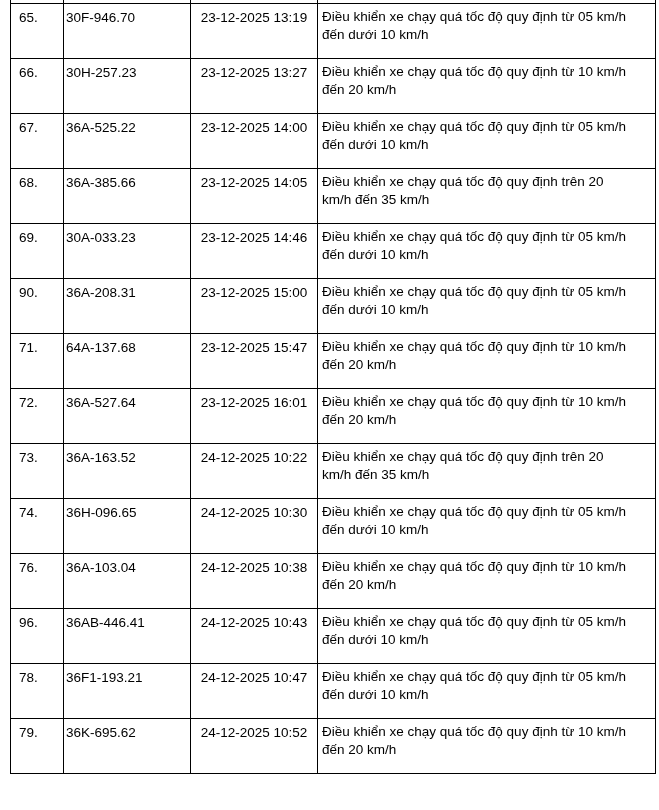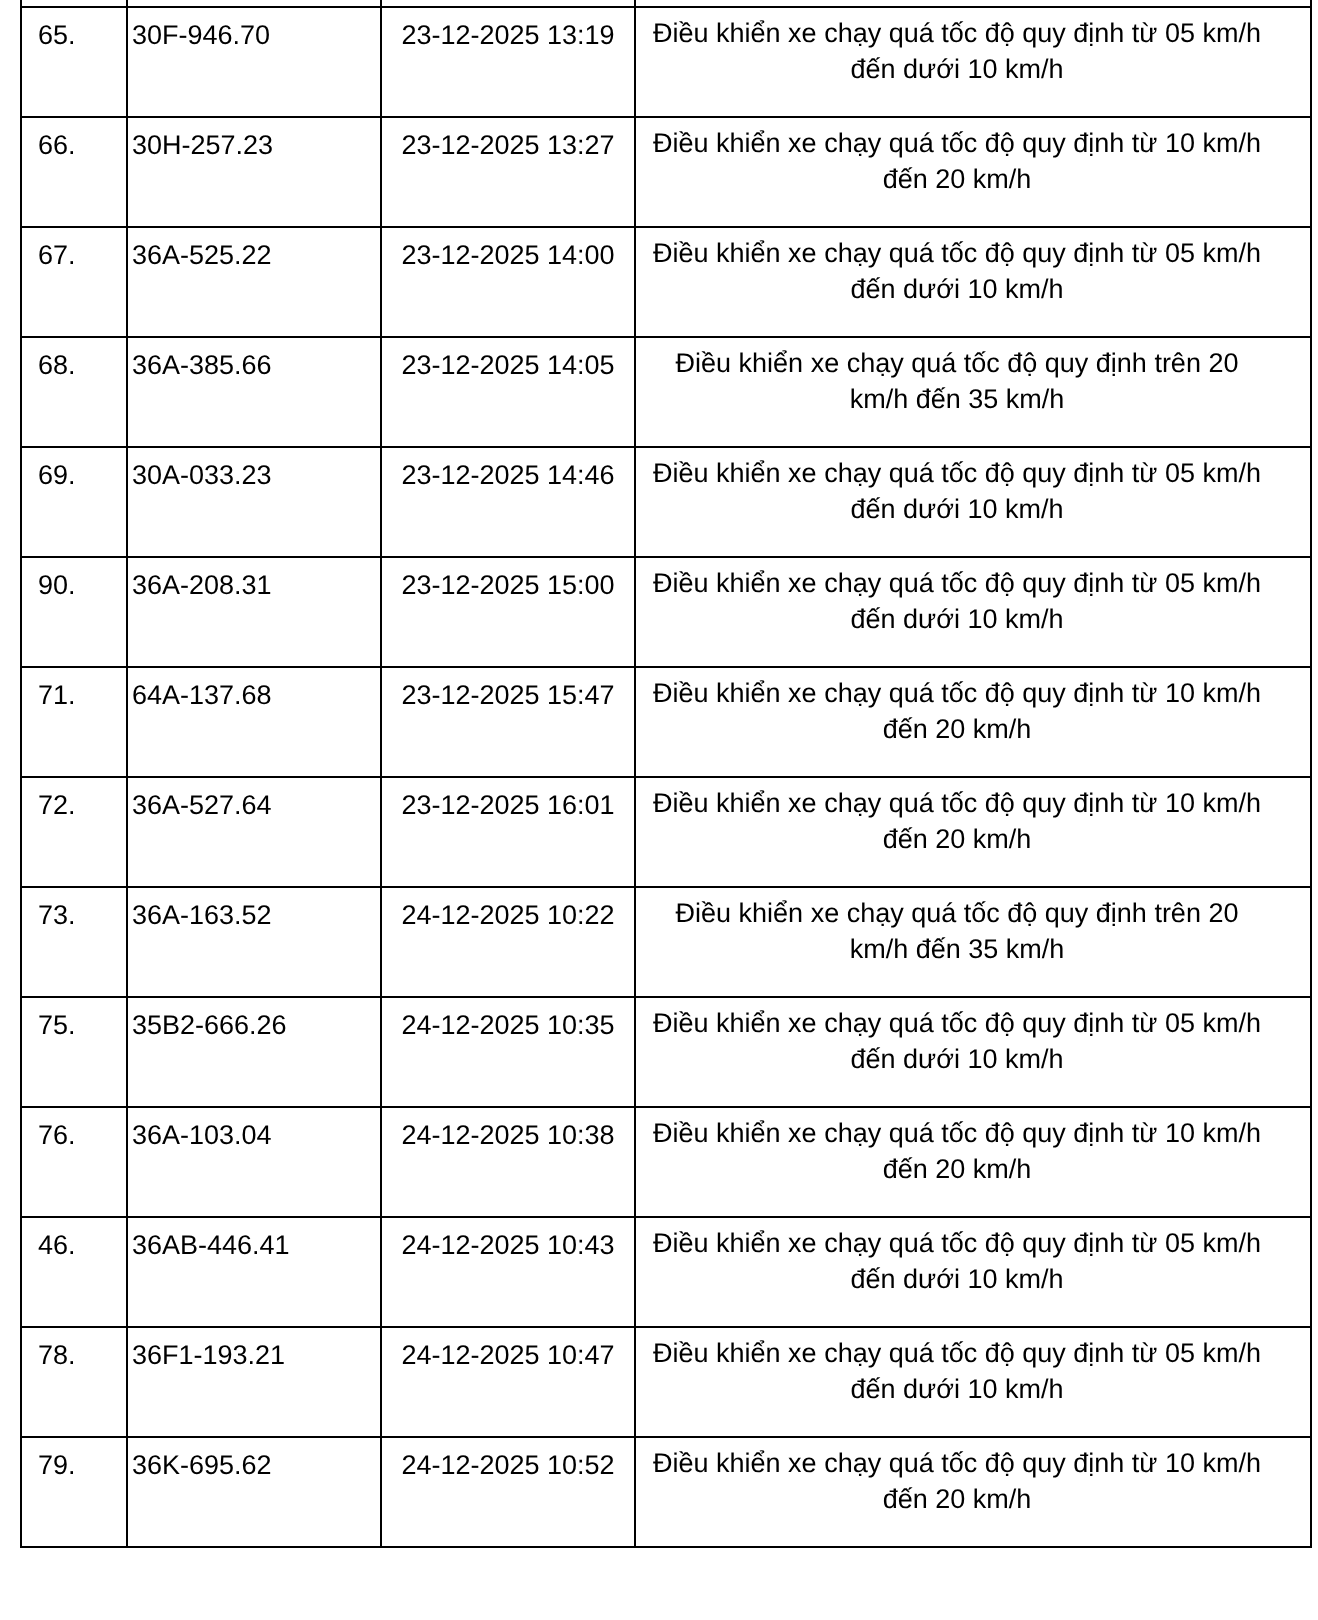--- a/index.html
+++ b/index.html
@@ -39,21 +39,20 @@
   }
   td.cell-plate {
     text-align: left;
     padding: 5px 2px 0 2px;
   }
   td.cell-datetime {
     text-align: center;
     padding: 5px 2px 0 2px;
   }
   td.cell-violation {
-    text-align: center;
     padding: 4px 20px 0 4px;
   }
   tr.sliver-top td {
     border-top: none;
     height: 3px;
     padding: 0;
   }
 </style>
 </head>
 <body>
@@ -130,37 +129,37 @@
     <td class="cell-violation">Điều khiển xe chạy quá tốc độ quy định từ 10 km/h đến 20 km/h</td>
   </tr>
 
   <tr class="data-row">
     <td class="cell-no">73.</td>
     <td class="cell-plate">36A-163.52</td>
     <td class="cell-datetime">24-12-2025 10:22</td>
     <td class="cell-violation">Điều khiển xe chạy quá tốc độ quy định trên 20 km/h đến 35 km/h</td>
   </tr>
 
-
   <tr class="data-row">
-    <td class="cell-no">75.</td>
-    <td class="cell-plate">35B2-666.26</td>
-    <td class="cell-datetime">24-12-2025 10:35</td>
+    <td class="cell-no">74.</td>
+    <td class="cell-plate">36H-096.65</td>
+    <td class="cell-datetime">24-12-2025 10:30</td>
     <td class="cell-violation">Điều khiển xe chạy quá tốc độ quy định từ 05 km/h đến dưới 10 km/h</td>
   </tr>
+
 
   <tr class="data-row">
     <td class="cell-no">76.</td>
     <td class="cell-plate">36A-103.04</td>
     <td class="cell-datetime">24-12-2025 10:38</td>
     <td class="cell-violation">Điều khiển xe chạy quá tốc độ quy định từ 10 km/h đến 20 km/h</td>
   </tr>
 
   <tr class="data-row">
-    <td class="cell-no">46.</td>
+    <td class="cell-no">96.</td>
     <td class="cell-plate">36AB-446.41</td>
     <td class="cell-datetime">24-12-2025 10:43</td>
     <td class="cell-violation">Điều khiển xe chạy quá tốc độ quy định từ 05 km/h đến dưới 10 km/h</td>
   </tr>
 
   <tr class="data-row">
     <td class="cell-no">78.</td>
     <td class="cell-plate">36F1-193.21</td>
     <td class="cell-datetime">24-12-2025 10:47</td>
     <td class="cell-violation">Điều khiển xe chạy quá tốc độ quy định từ 05 km/h đến dưới 10 km/h</td>

